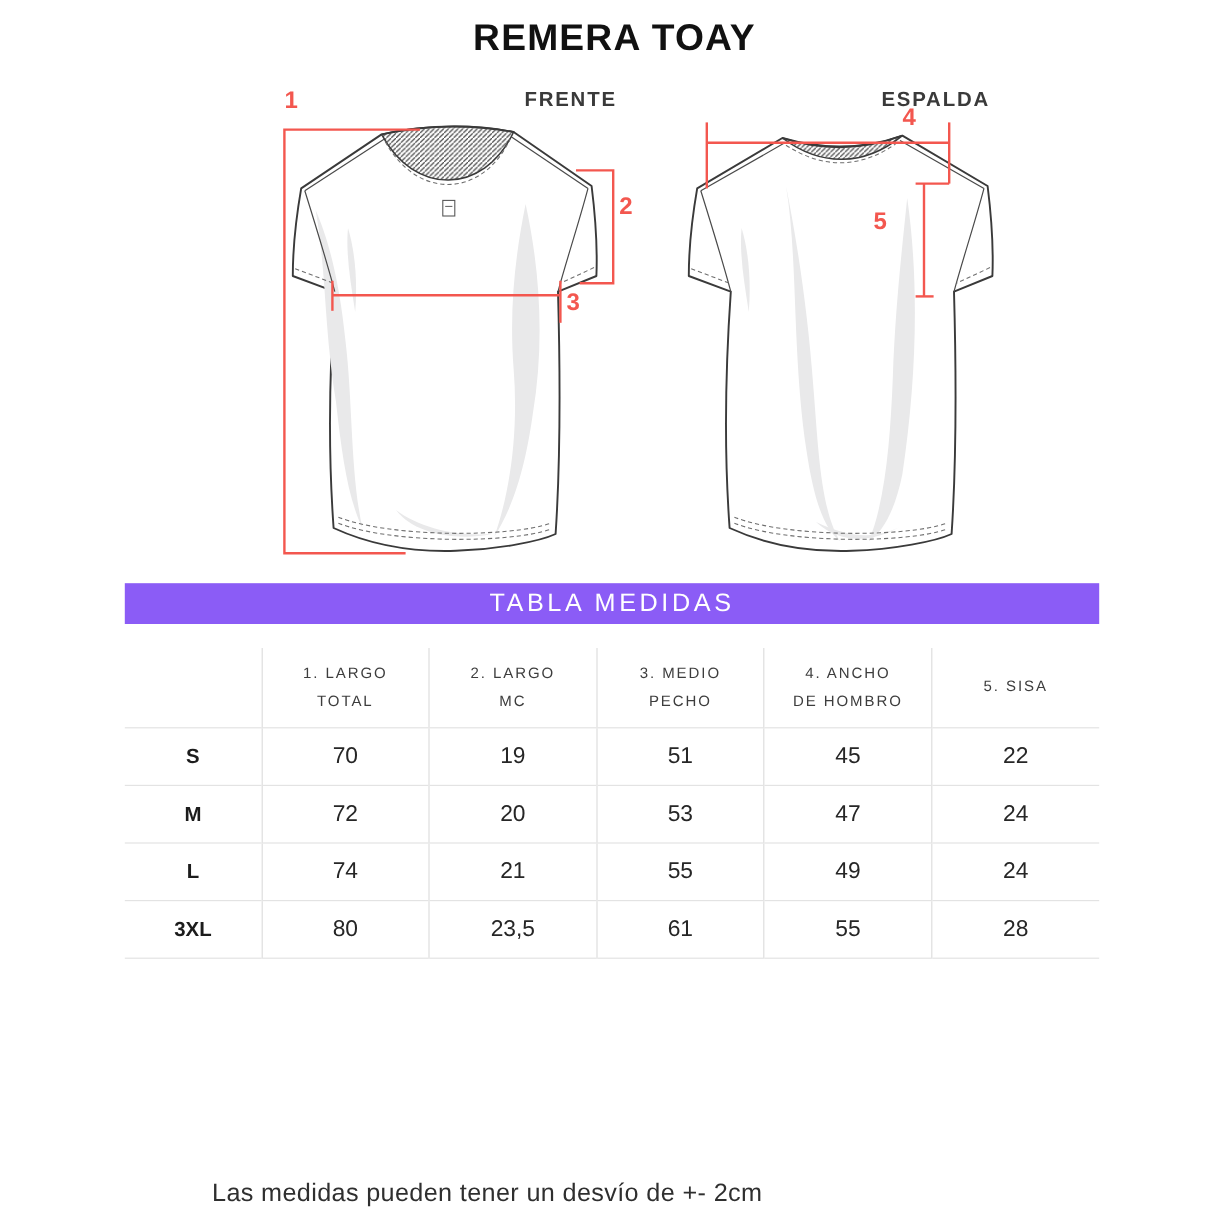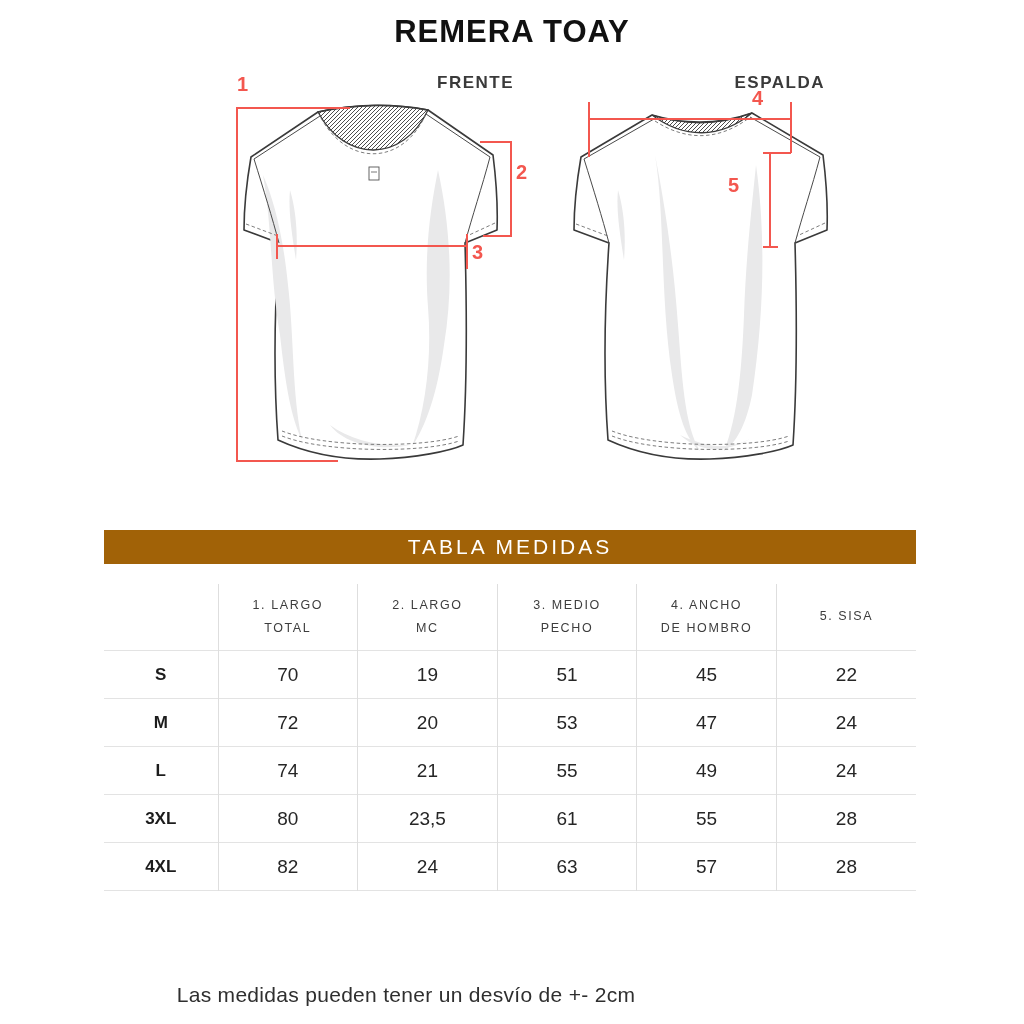--- a/index.html
+++ b/index.html
@@ -26,23 +26,23 @@
     position:absolute;font-size:20px;font-weight:700;color:#F3574F;line-height:1;
   }
   .m1{left:27px;top:4px;}
   .m2{left:306px;top:92px;}
   .m3{left:262px;top:172px;}
   .m4{left:212px;top:18px;}
   .m5{left:188px;top:105px;}
 
   .table-wrap{position:absolute;left:104px;top:486px;width:812px;}
   .banner{
-    height:34px;background:#a16207;color:#ffffff;display:flex;
+    height:34px;background:#8b5cf6;color:#ffffff;display:flex;
     align-items:center;justify-content:center;font-size:21px;
-    letter-spacing:3px;font-weight:400;margin-top:44px;
+    letter-spacing:3px;font-weight:400;
   }
   table.sizes{border-collapse:collapse;width:812px;table-layout:fixed;margin-top:20px;}
   table.sizes th,table.sizes td{padding:0;text-align:center;vertical-align:middle;}
   table.sizes col.c-size{width:114px;}
   table.sizes col.c-val{width:139.6px;}
   table.sizes thead th{
     height:66px;font-weight:400;font-size:12.5px;letter-spacing:1.6px;
     color:#3d3d3d;line-height:1.85;
   }
   table.sizes thead th,table.sizes tbody td{border-left:1px solid #dedede;}
@@ -233,25 +233,17 @@
         <td>24</td>
       </tr>
       <tr>
         <td class="size-cell">3XL</td>
         <td>80</td>
         <td>23,5</td>
         <td>61</td>
         <td>55</td>
         <td>28</td>
       </tr>
-      <tr>
-        <td class="size-cell">4XL</td>
-        <td>82</td>
-        <td>24</td>
-        <td>63</td>
-        <td>57</td>
-        <td>28</td>
-      </tr>
     </tbody>
   </table>
 </div>
 
 <div class="footnote">Las medidas pueden tener un desvío de +- 2cm</div>
 
 </body></html>

